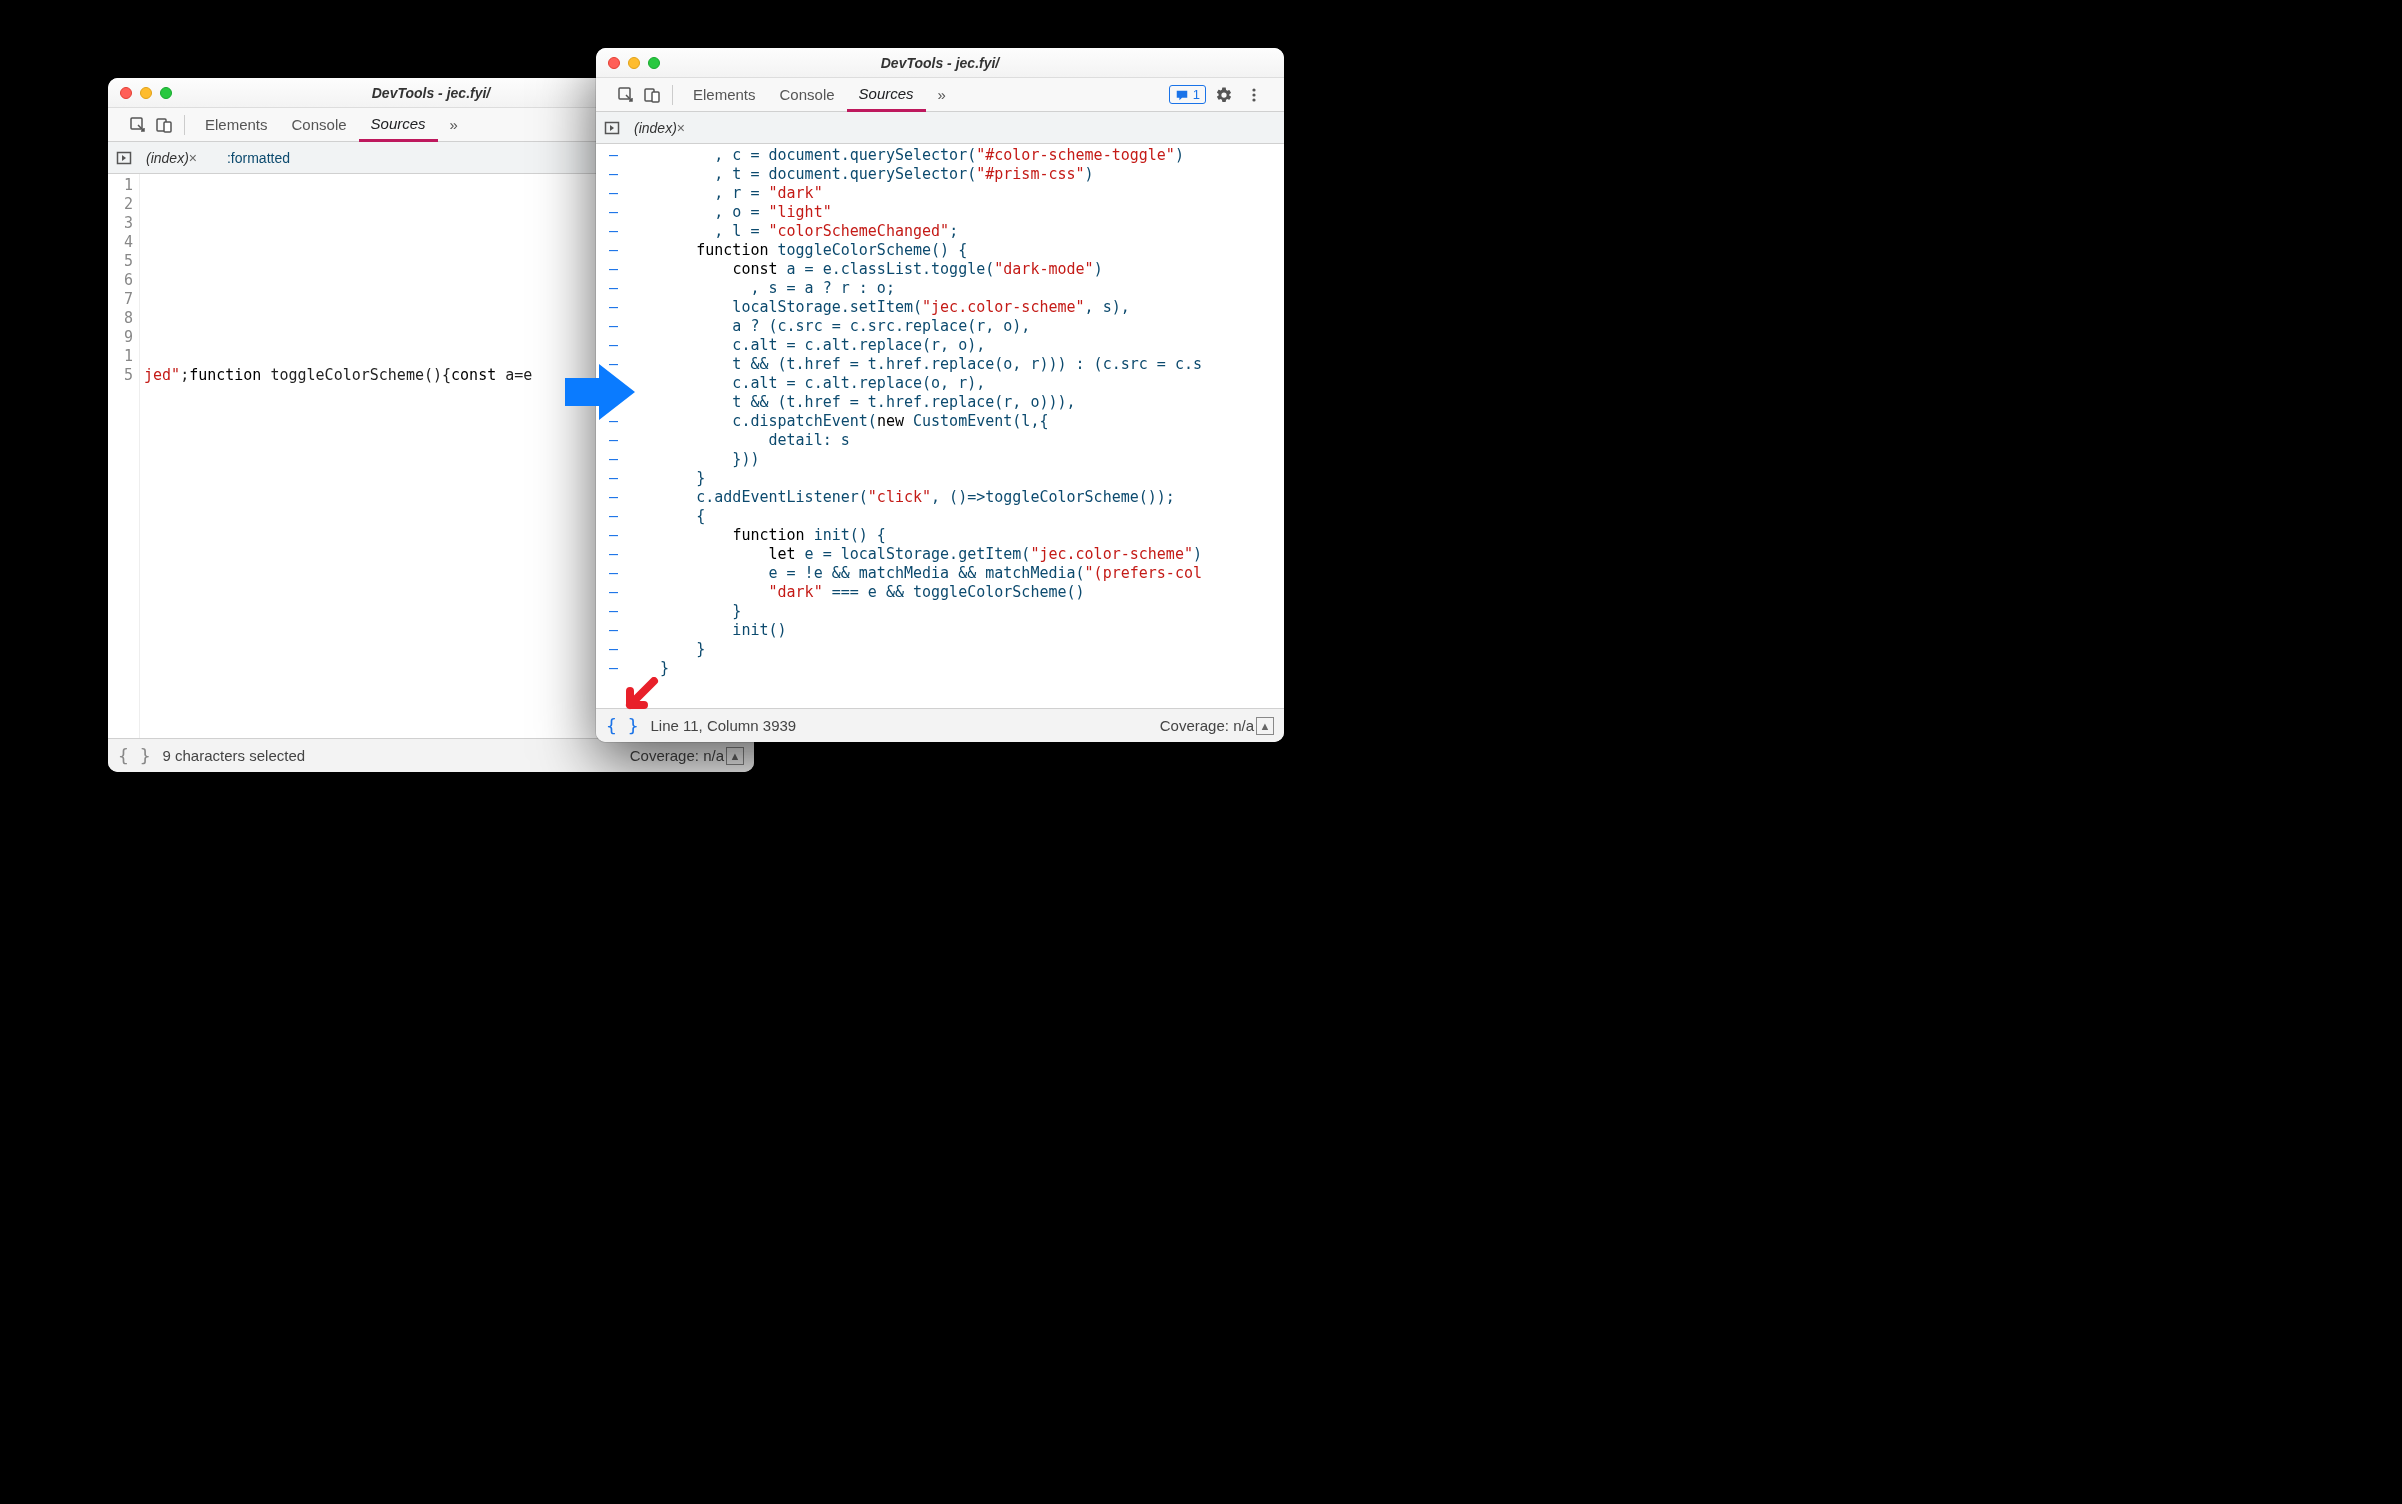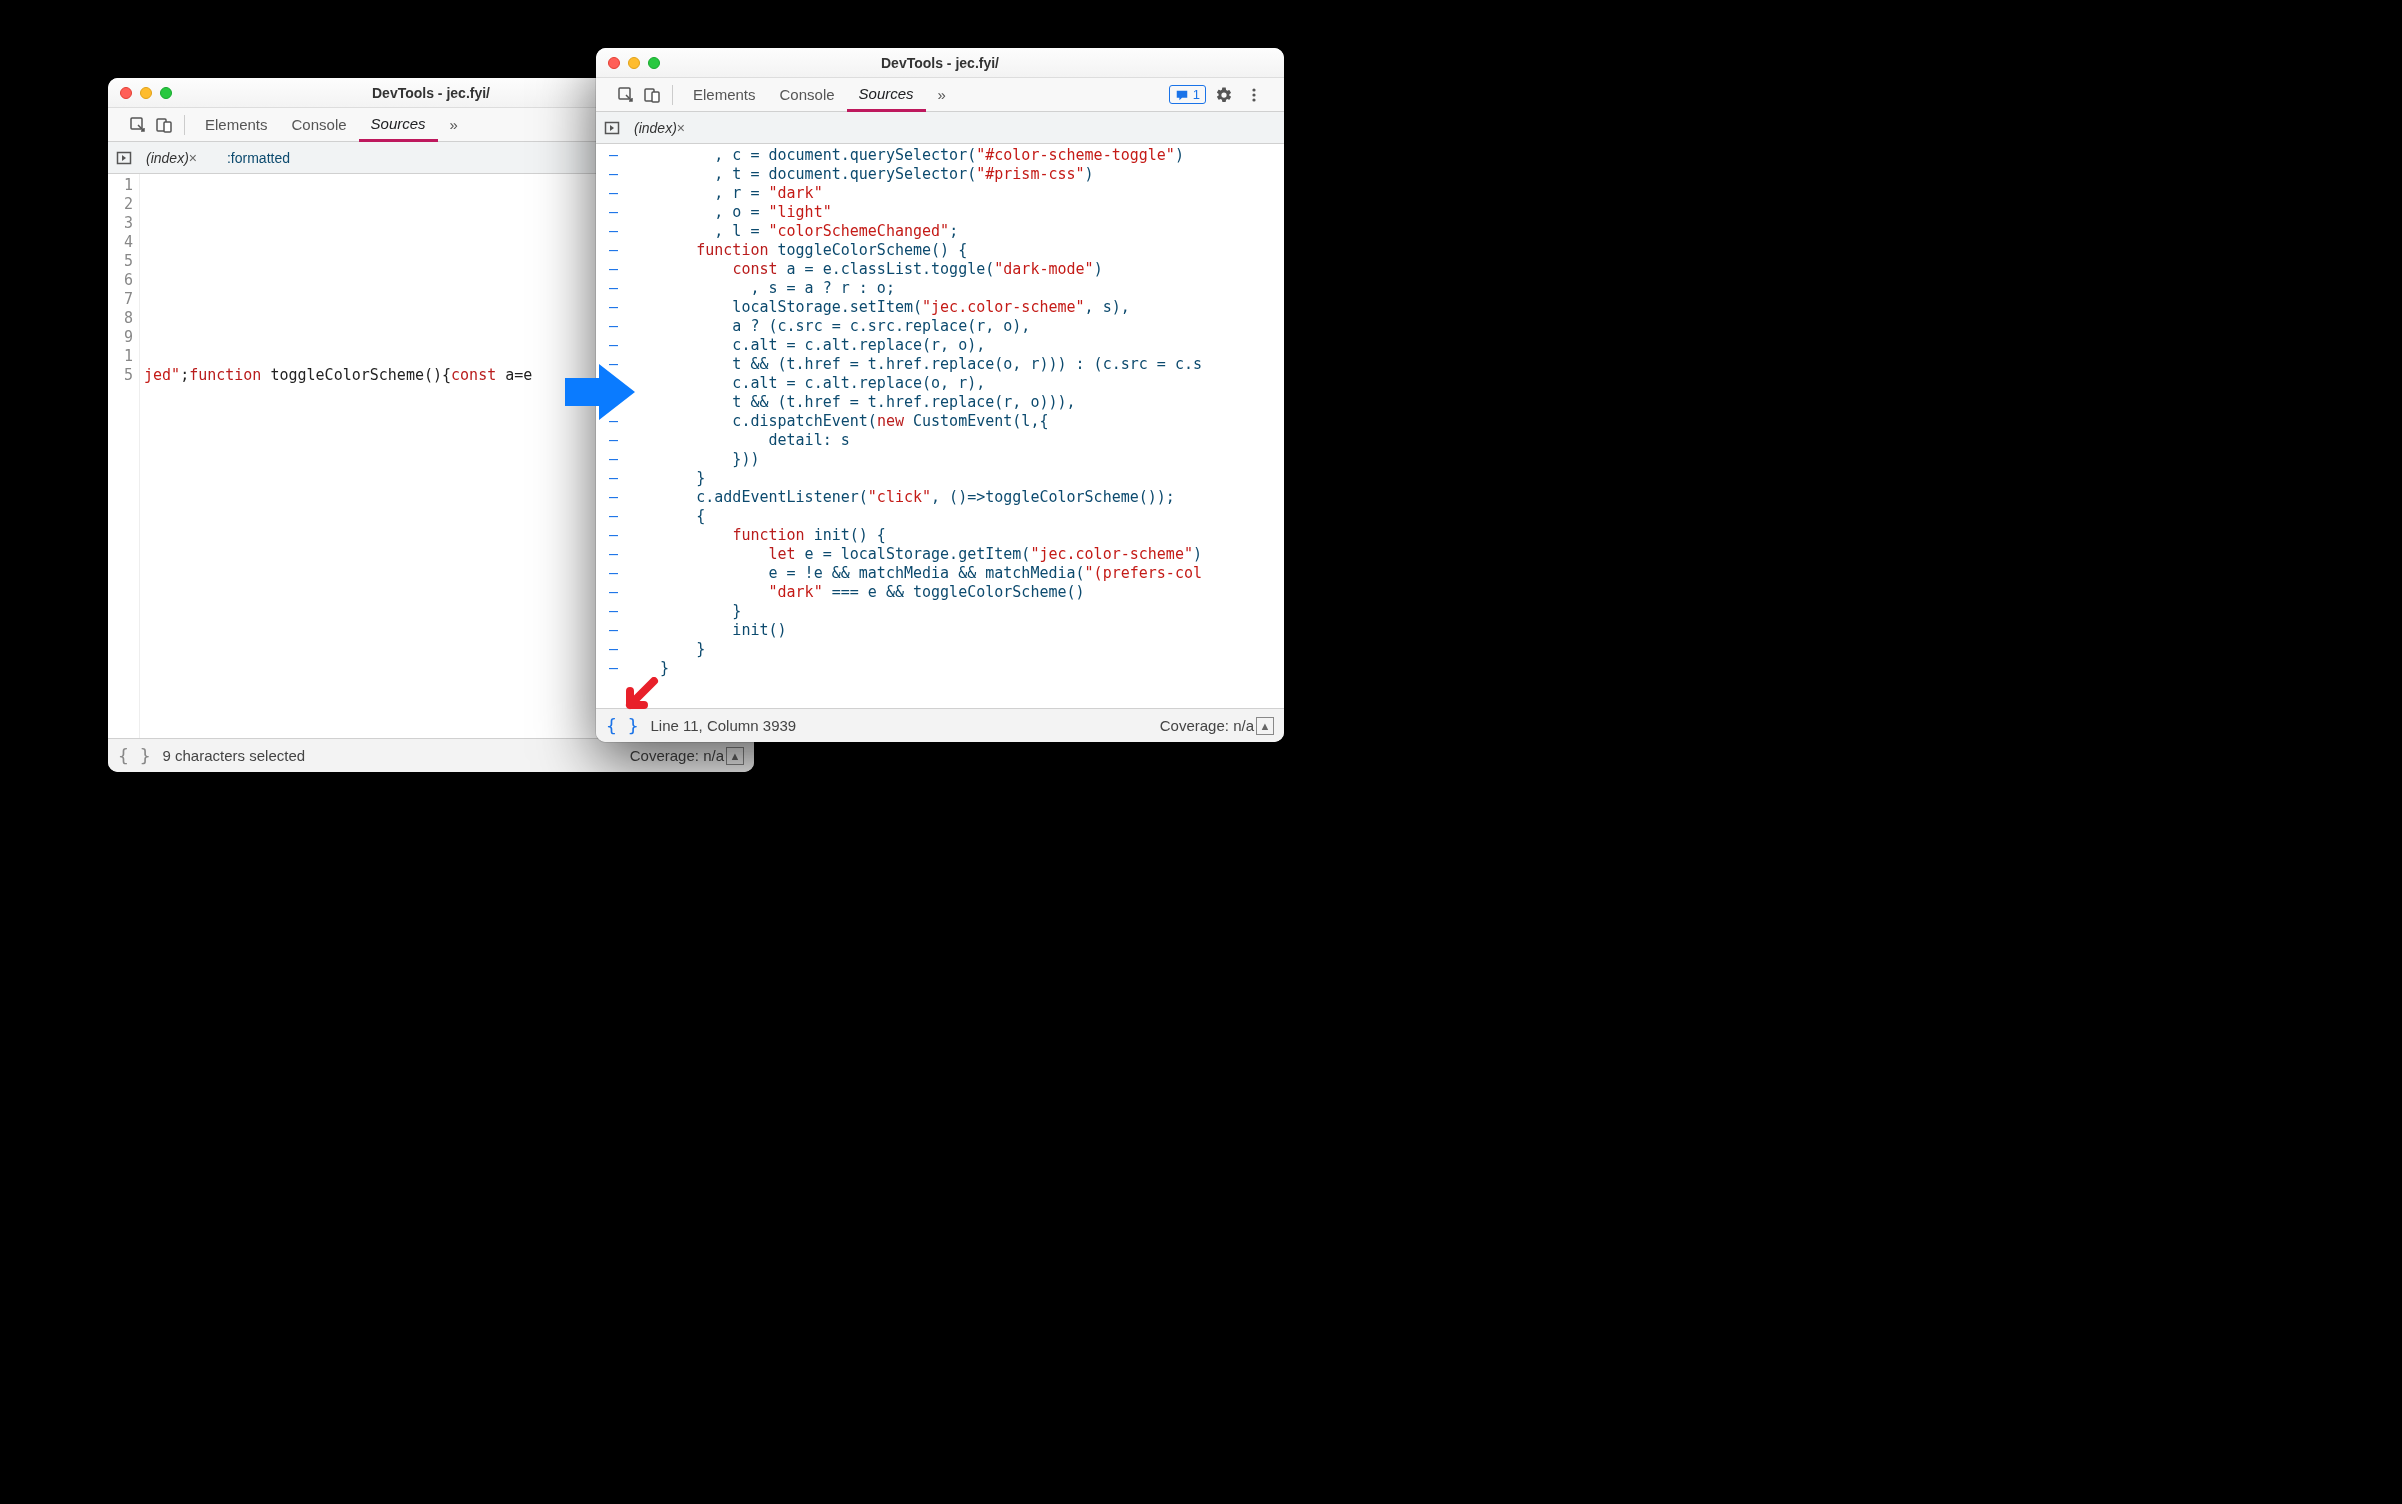--- a/index.html
+++ b/index.html
@@ -24,20 +24,21 @@
   .win-left { left: 108px; top: 78px; width: 646px; height: 694px; z-index: 1; }
   .win-right { left: 596px; top: 48px; width: 688px; height: 694px; z-index: 2; }
 
   .titlebar {
     height: 30px;
     display: flex;
     align-items: center;
     background: linear-gradient(#fdfdfd,#f3f3f3);
     border-bottom: 1px solid #ddd;
     position: relative;
+    font-style: italic;
   }
   .traffic { display: flex; gap: 8px; padding-left: 12px; }
   .dot { width: 12px; height: 12px; border-radius: 50%; }
   .dot.red { background: #ff5f57; border:1px solid #e33e32;}
   .dot.yellow { background: #febc2e; border:1px solid #e1a116;}
   .dot.green { background: #28c840; border:1px solid #17a82d;}
   .titlebar .title { position:absolute; left:0; right:0; text-align:center; font-size:14px; font-weight:600; color:#333; pointer-events:none;}
 
   .toolbar {
     height: 34px;
@@ -82,21 +83,21 @@
     background:#fff;
     color:#888;
     text-align:right;
     padding: 2px 6px 2px 12px;
     border-right:1px solid #eee;
     user-select:none;
     min-width:32px;
   }
   .gutter.foldmarks { min-width:24px; color:#1a73e8; border-right:none; padding:2px 2px;}
   .code { padding:2px 4px; overflow:hidden; color:#222;}
-  .kw { color: #b91c1c; }
+  .kw { color: #000000; }
   .str { color: #c41a16; }
   .op { color: #0c4a6e; }
 
   .statusbar {
     height:34px;
     background:#f3f3f3;
     border-top:1px solid #d0d0d0;
     display:flex; align-items:center; padding:0 10px; gap:12px;
     font-size:15px; color:#444;
   }

